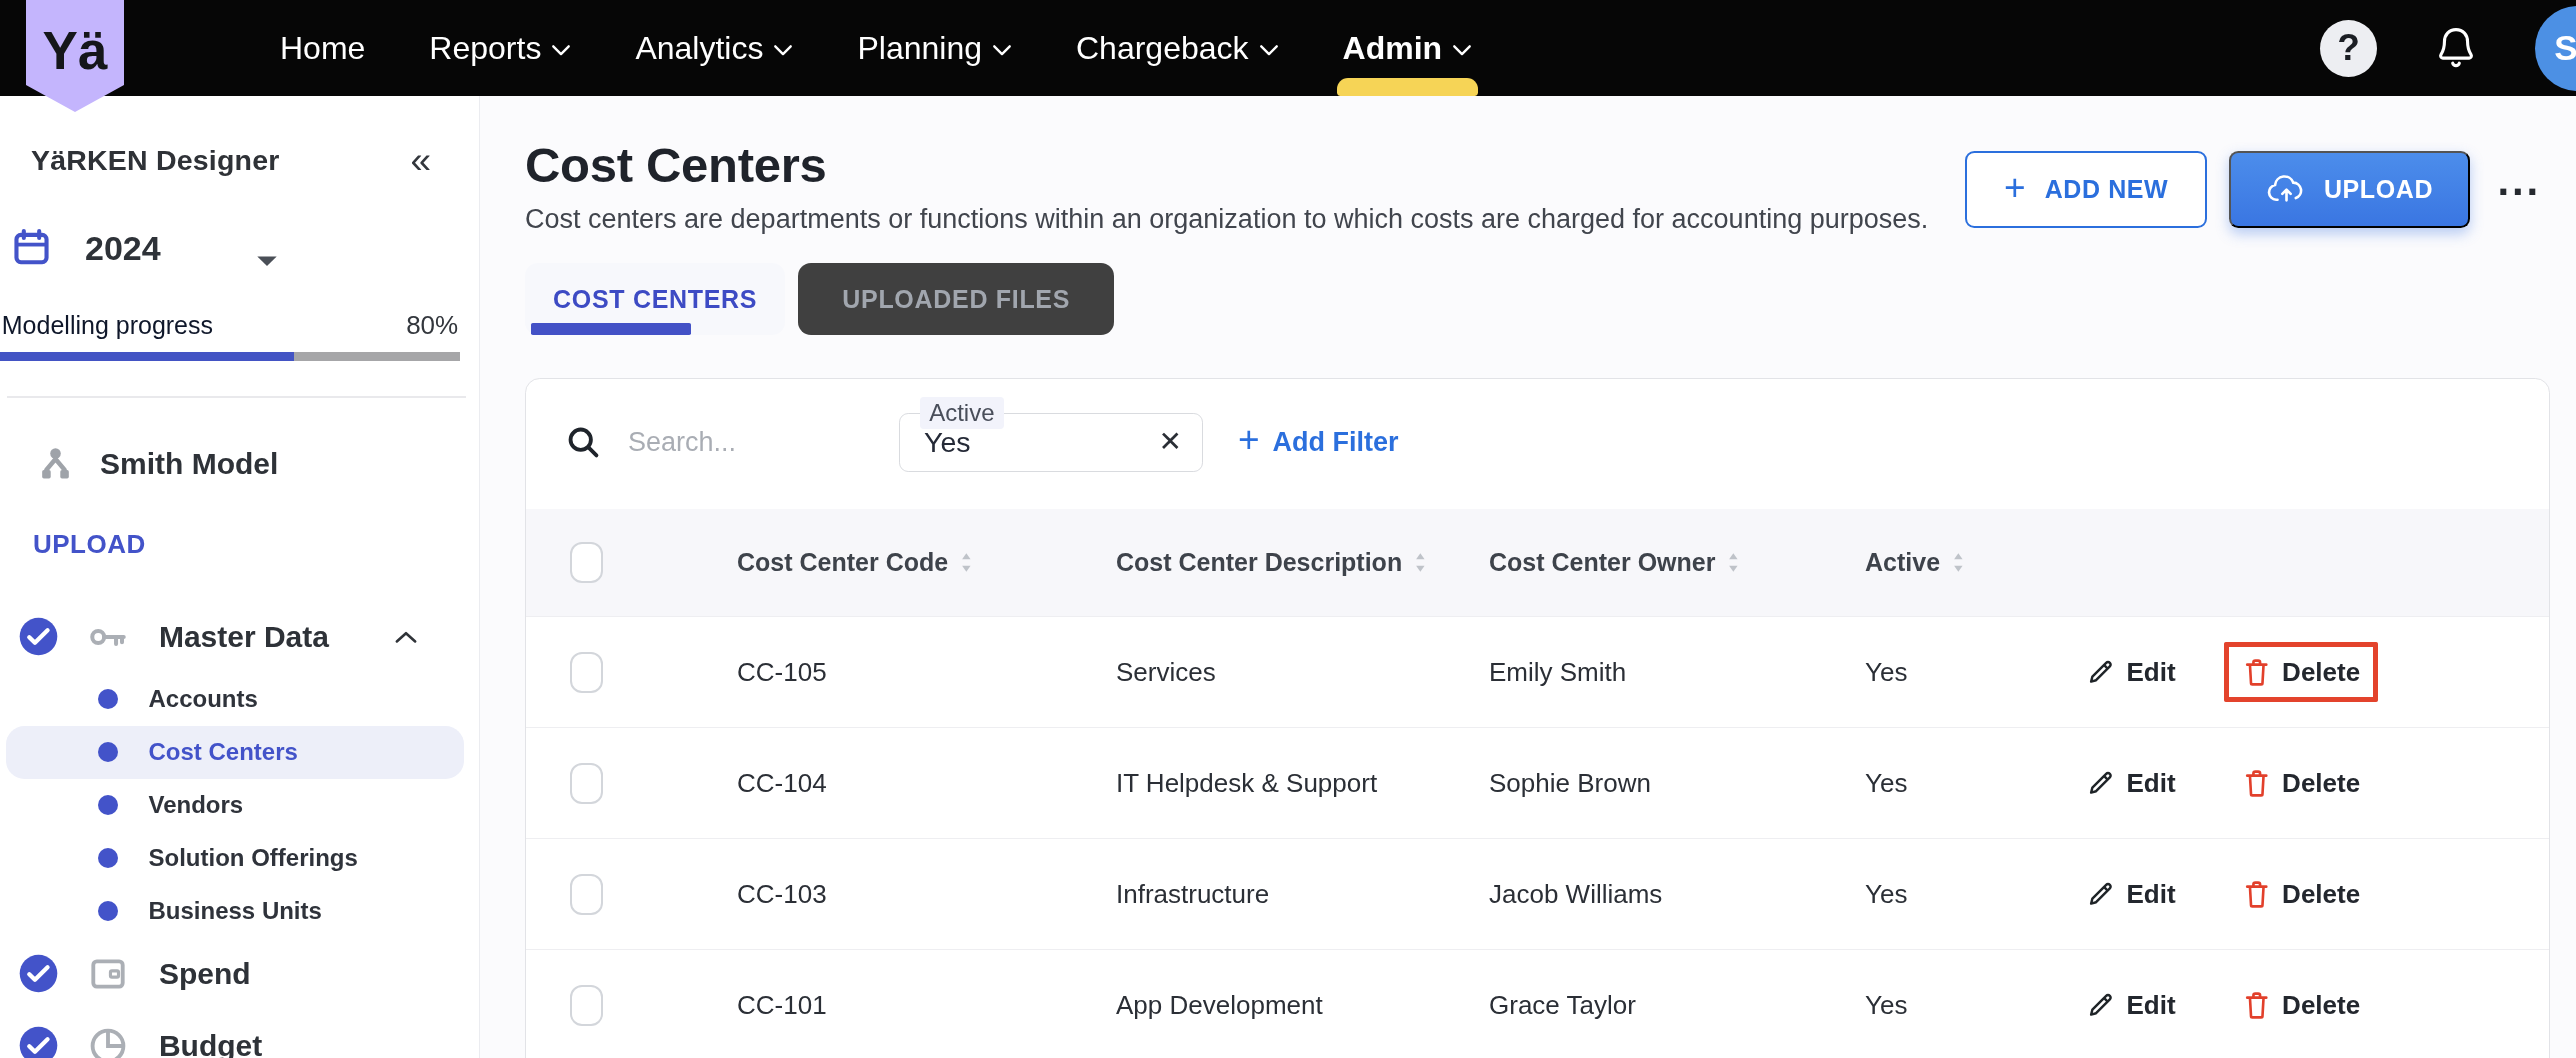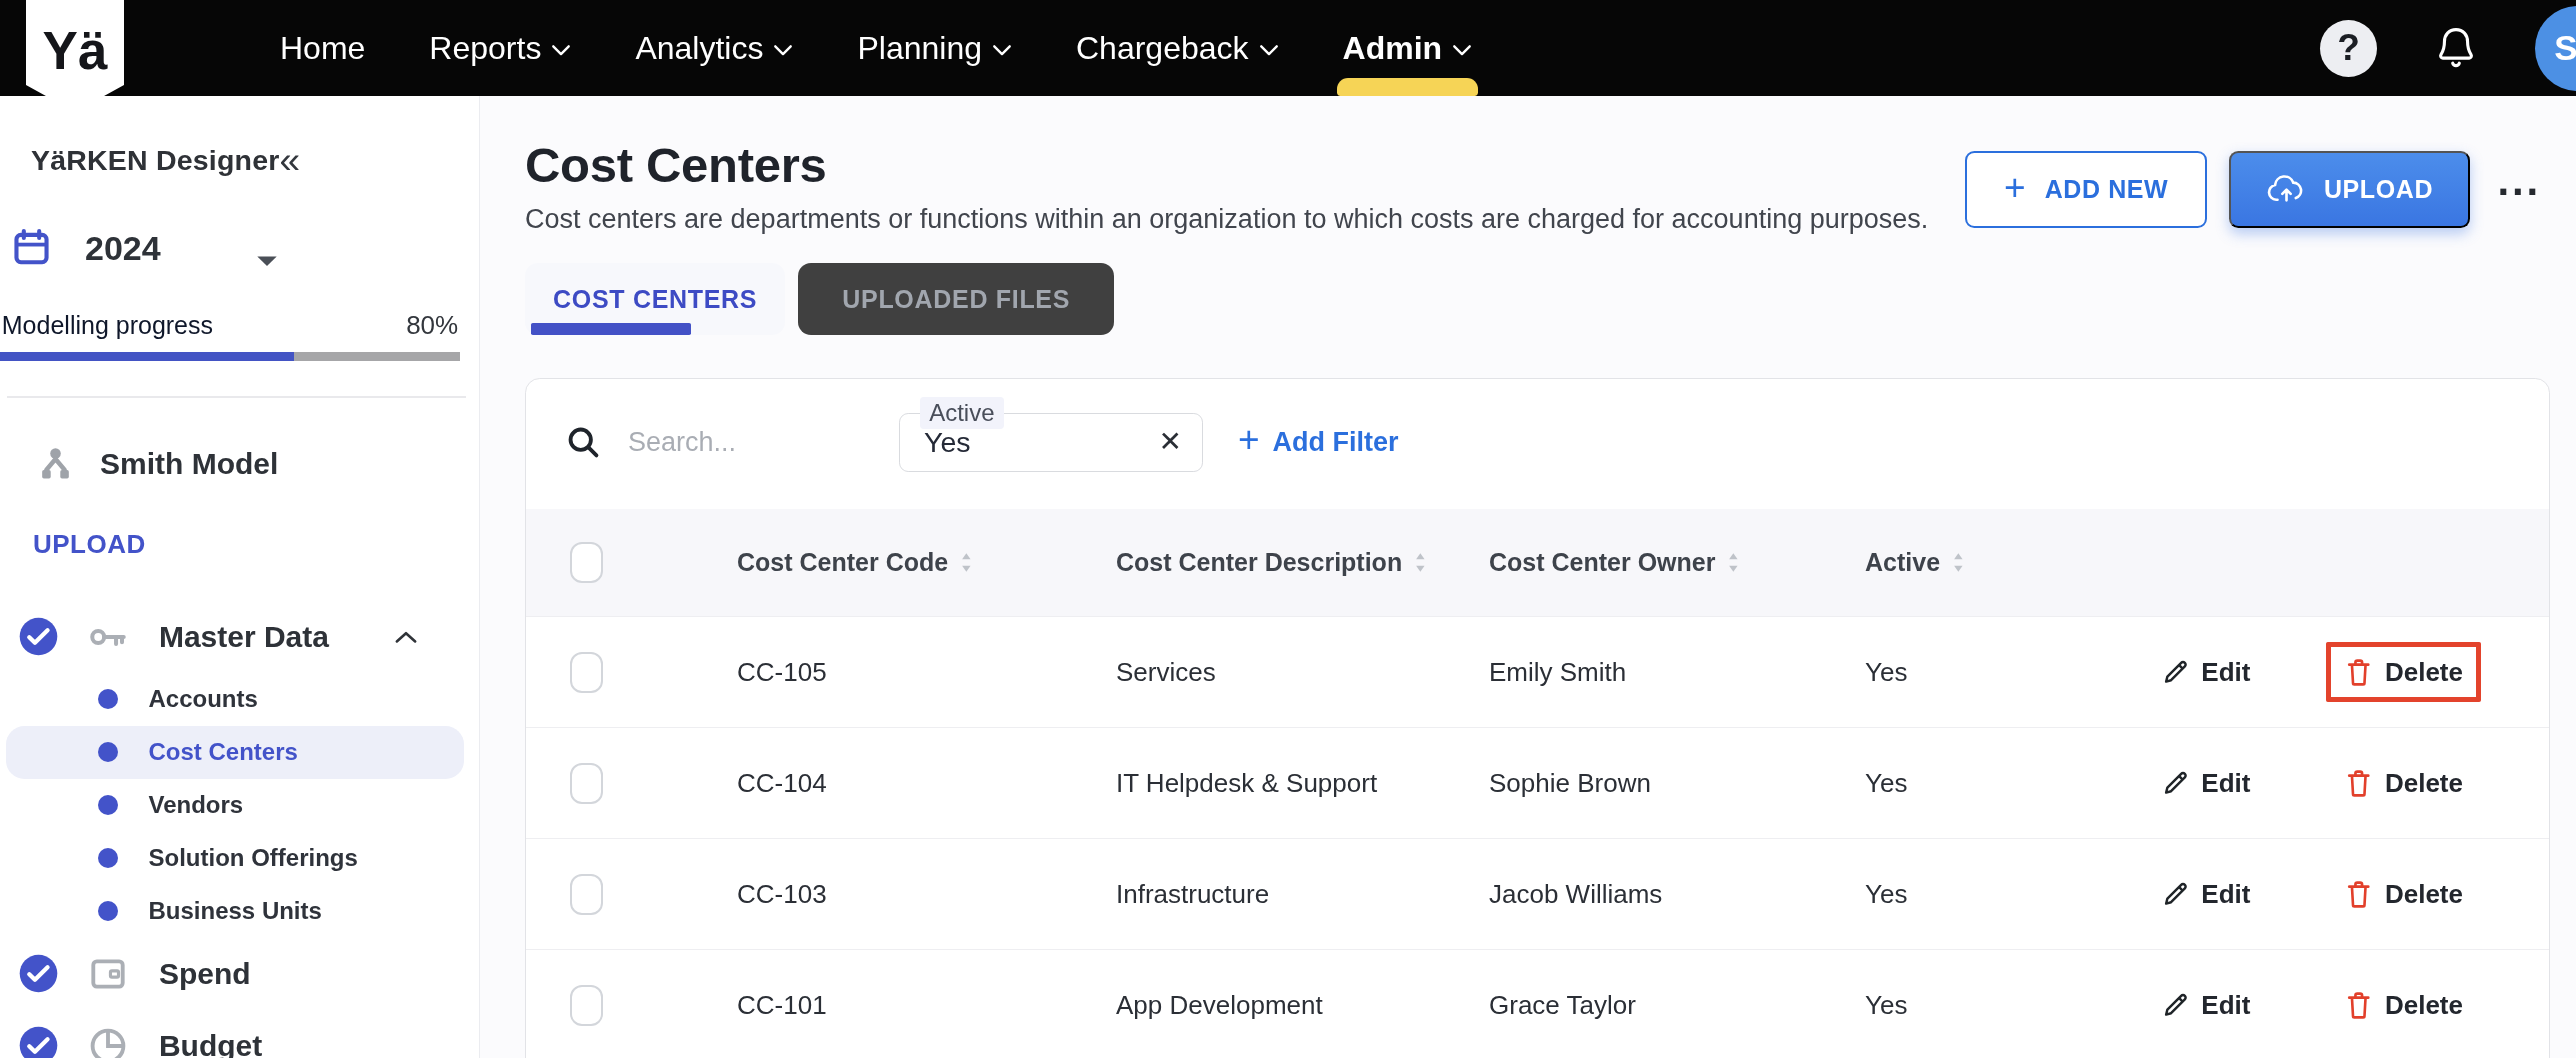--- a/index.html
+++ b/index.html
@@ -8,41 +8,41 @@
     width:2576px; height:1059px; overflow:hidden; position:relative;
     background:#FBFBFD; font-family:"Liberation Sans", sans-serif;
     -webkit-font-smoothing:antialiased;
   }
   .app { position:absolute; inset:0; }
 
   
   .navbar { position:absolute; top:0; left:0; right:0; height:96px; background:#060606; z-index:30; }
   .logo-badge {
     position:absolute; left:26px; top:0; width:98px; height:112px;
-    background:#ffffff; color:#15161A; font-size:53px; font-weight:700;
+    background:#c4b5fd; color:#15161A; font-size:53px; font-weight:700;
     display:flex; justify-content:center; align-items:flex-start; padding-top:20px;
     clip-path:polygon(0 0, 100% 0, 100% 76%, 50% 100%, 0 76%);
     z-index:40;
   }
   .nav-items { position:absolute; left:280px; top:0; height:96px; display:flex; gap:64px; }
   .nav-item { display:flex; align-items:center; gap:10px; color:#FFFFFF; font-size:32px; font-weight:500; position:relative; cursor:pointer; }
   .nav-item.active { font-weight:700; }
   .nav-item.active::after {
     content:""; position:absolute; left:-5.5px; right:-5.5px; bottom:0; height:18.4px;
     background:#F6D456; border-radius:11px 11px 3.7px 3.7px;
   }
   .nav-item .chev { display:flex; margin-top:3.7px; }
   .nav-right { position:absolute; right:-44px; top:0; height:96px; display:flex; align-items:center; gap:57px; }
   .help-btn { width:57px; height:57px; border-radius:50%; background:#EDEEF2; color:#1B1E24; font-size:37px; font-weight:700; display:flex; align-items:center; justify-content:center; cursor:pointer; }
   .bell-btn { display:flex; cursor:pointer; }
   .avatar { width:85px; height:85px; border-radius:50%; background:#4C90E4; color:#fff; font-size:35px; font-weight:600; display:flex; align-items:center; justify-content:center; cursor:pointer; }
 
   
   .sidebar { position:absolute; top:96px; left:0; bottom:0; width:480px; background:#fff; border-right:0.9px solid #EBECF0; z-index:20; }
-  .sb-head { display:flex; align-items:center; justify-content:flex-start; margin:46px 48px 0 31px; }
+  .sb-head { display:flex; align-items:center; justify-content:space-between; margin:46px 48px 0 31px; }
   .sb-title { font-size:28.5px; font-weight:600; color:#2F3237; letter-spacing:0.2px; }
   .sb-collapse { font-size:37px; color:#33373D; cursor:pointer; line-height:1; }
   .year-row { display:flex; align-items:flex-end; margin:48px 0 0 11px; cursor:pointer; }
   .year-label { margin-left:33px; font-size:34px; font-weight:700; color:#2E3238; }
   .year-caret { margin-left:94px; display:flex; }
   .progress-wrap { margin-top:42px; width:460px; }
   .progress-labels { display:flex; justify-content:space-between; align-items:center; padding:0 1.8px; }
   .progress-label { font-size:25px; color:#0f172a; }
   .progress-value { font-size:26px; color:#33373D; }
   .progress-bar { margin-top:11px; height:9.2px; background:#A6A6A8; position:relative; }
@@ -92,21 +92,21 @@
   .add-filter-label { font-size:27px; font-weight:700; color:#2B6FDD; }
 
   .trow { display:flex; align-items:center; }
   .thead { margin-top:35px; height:107px; background:#F7F7FA; }
   .tbody-row { height:111px; border-top:1.8px solid #EEEEF1; }
   .col-check { width:195px; padding-left:44px; flex:none; }
   .col-code { width:379px; flex:none;margin-left:16px; }
   .col-desc { width:373px; flex:none; }
   .col-owner { width:376px; flex:none; }
   .col-active { width:221px; flex:none; }
-  .col-actions { flex:1; display:flex; align-items:center; justify-content:flex-end; gap:76px; padding-right:68px; }
+  .col-actions { flex:1; display:flex; align-items:center; gap:48px; padding-right:68px; }
   .checkbox { width:33px; height:41px; border:2.8px solid #D3D6DB; border-radius:12px; background:#fff; cursor:pointer; }
   .hcell { display:flex; align-items:center; gap:11px; font-size:25px; font-weight:700; color:#3E434B; }
   .hcell .sort { display:flex; cursor:pointer; }
   .cell { font-size:26px; color:#2B2F36; }
   .row-btn { display:flex; align-items:center; gap:11px; cursor:pointer; background:none; border:none; padding:0; font-family:"Liberation Sans",sans-serif; }
   .row-btn .lbl { font-size:26px; font-weight:600; color:#23272E; }
   .delete-btn { padding:9.2px 13px; border:5.5px solid transparent; border-radius:1.8px; }
   .delete-btn.highlighted { border-color:#E3432C; }
 </style>
 </head>

